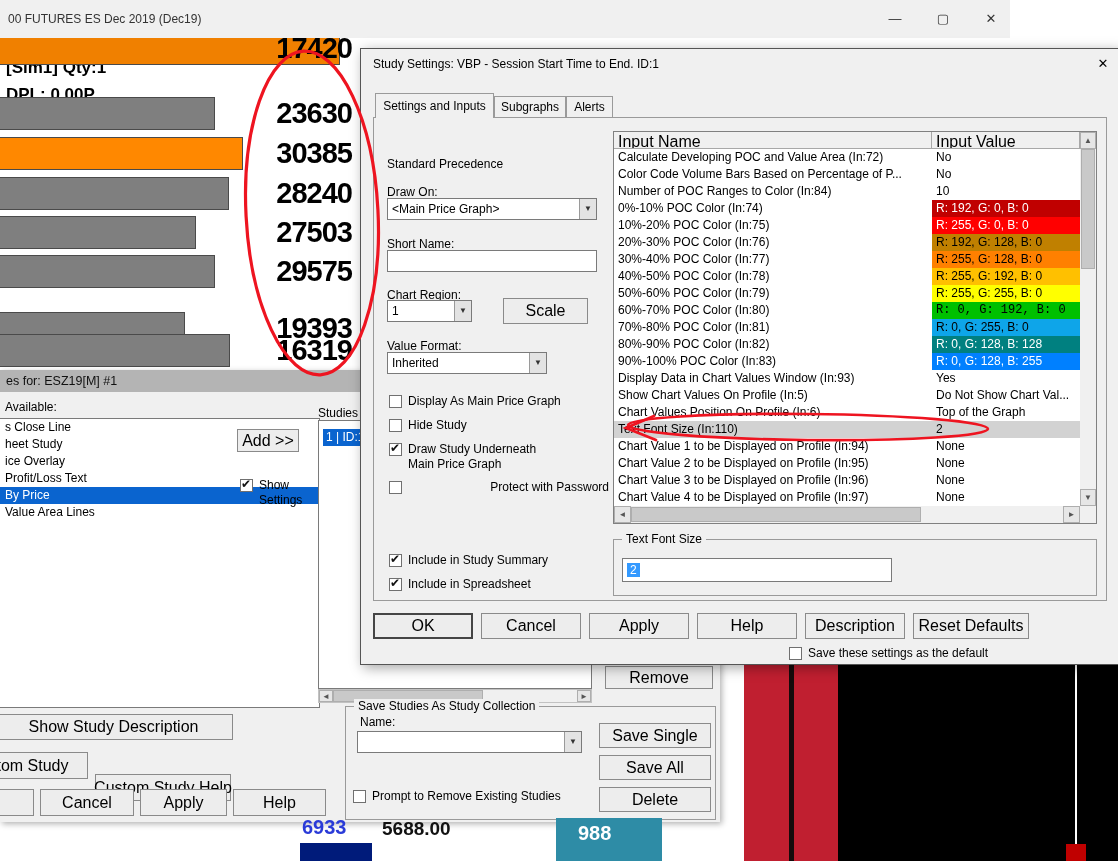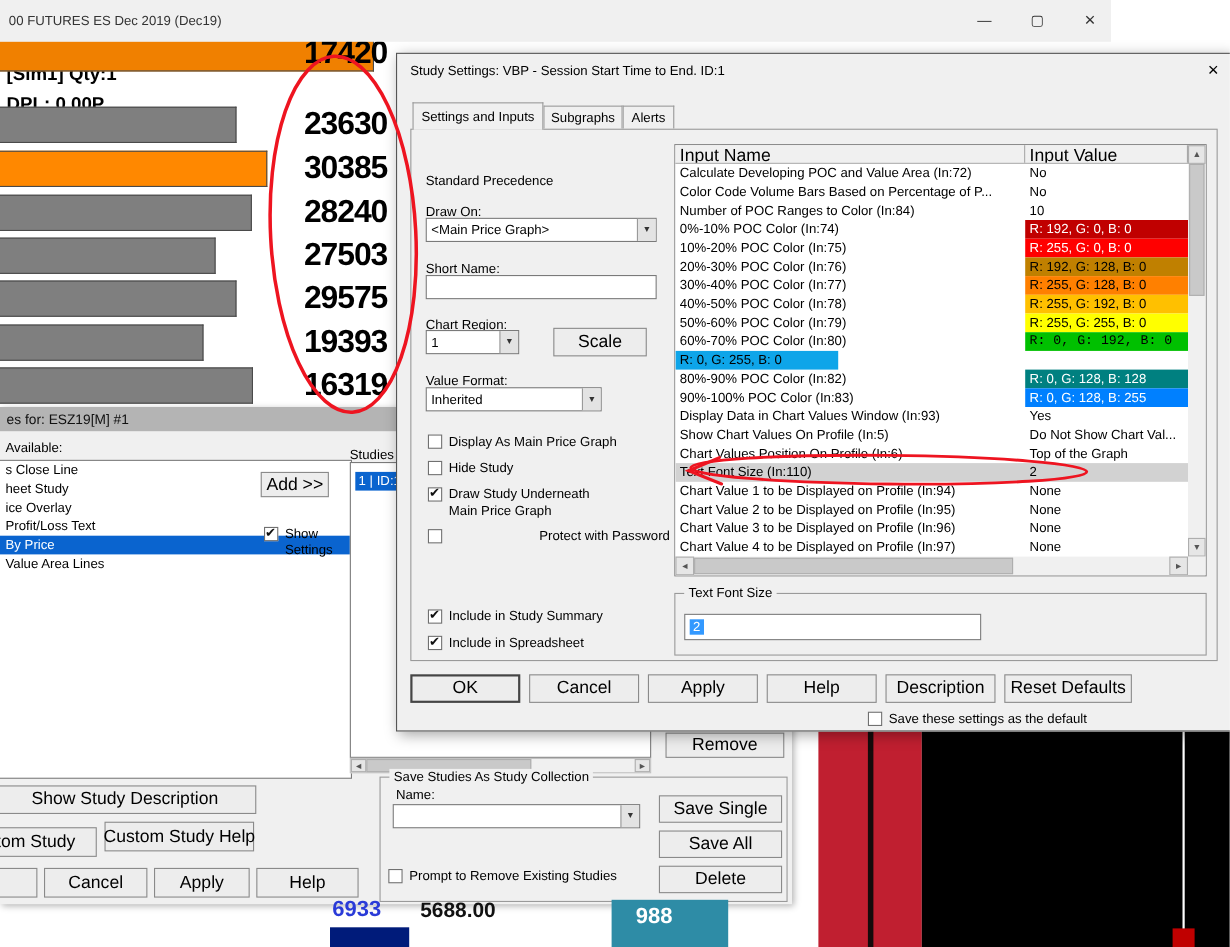--- a/index.html
+++ b/index.html
@@ -91,21 +91,21 @@
           <div class="vnum">28240</div>
         </div>
         <div class="bar-row" style="top: 214px;">
           <div class="vbar" style="width: 196px; background: rgb(127, 127, 127);"></div>
           <div class="vnum">27503</div>
         </div>
         <div class="bar-row" style="top: 253px;">
           <div class="vbar" style="width: 215px; background: rgb(127, 127, 127);"></div>
           <div class="vnum">29575</div>
         </div>
-        <div class="bar-row" style="top: 293px;">
+        <div class="bar-row" style="top: 310px;">
           <div class="vbar" style="width: 185px; background: rgb(127, 127, 127);"></div>
           <div class="vnum">19393</div>
         </div>
         <div class="bar-row" style="top: 332px;">
           <div class="vbar" style="width: 230px; background: rgb(127, 127, 127);"></div>
           <div class="vnum">16319</div>
         </div>
       </div>
   </div>
 
@@ -156,21 +156,21 @@
       <div class="cbwrap" style="left:7px;top:82px;width:240px">
         <span class="cbbox"></span>
         <span class="cblabel">Prompt to Remove Existing Studies</span>
       </div>
       <div class="btn" style="left:253px;top:16px;width:112px;height:25px">Save Single</div>
       <div class="btn" style="left:253px;top:48px;width:112px;height:25px">Save All</div>
       <div class="btn" style="left:253px;top:80px;width:112px;height:25px">Delete</div>
     </div>
     <div class="btn" style="left:-6px;top:344px;width:239px;height:26px">Show Study Description</div>
     <div class="btn" style="left:-40px;top:382px;width:128px;height:27px">ustom Study</div>
-    <div class="btn" style="left:95px;top:377px;width:136px;height:27px">Custom Study Help</div>
+    <div class="btn" style="left:95px;top:404px;width:136px;height:27px">Custom Study Help</div>
     <div class="btn" style="left:-40px;top:419px;width:74px;height:27px"></div>
     <div class="btn" style="left:40px;top:419px;width:94px;height:27px">Cancel</div>
     <div class="btn" style="left:140px;top:419px;width:87px;height:27px">Apply</div>
     <div class="btn" style="left:233px;top:419px;width:93px;height:27px">Help</div>
   </div>
 
   <div class="frag" style="left:744px;top:665px;width:94px;height:196px;background:#c01f30">
     <div class="abs" style="left:45px;top:0;width:5px;height:100%;background:#150b0b"></div>
   </div>
   <div class="frag" style="left:838px;top:665px;width:280px;height:196px;background:#000">
@@ -252,20 +252,21 @@
           </div>
           <div class="trow">
             <div class="tname">50%-60% POC Color  (In:79)</div>
             <div class="tval" style="background: rgb(255, 255, 0); color: rgb(0, 0, 0);">R: 255, G: 255, B: 0</div>
           </div>
           <div class="trow">
             <div class="tname">60%-70% POC Color  (In:80)</div>
             <div class="tval" style="background: rgb(0, 192, 0); color: rgb(0, 0, 0); font-family: Liberation Mono, monospace;">R: 0, G: 192, B: 0</div>
           </div>
           <div class="trow">
+            <div class="tname">70%-80% POC Color  (In:81)</div>
             <div class="tval" style="background: #0ea5e9; color: rgb(0, 0, 0);">R: 0, G: 255, B: 0</div>
           </div>
           <div class="trow">
             <div class="tname">80%-90% POC Color  (In:82)</div>
             <div class="tval" style="background: rgb(0, 128, 128); color: rgb(255, 255, 255);">R: 0, G: 128, B: 128</div>
           </div>
           <div class="trow">
             <div class="tname">90%-100% POC Color  (In:83)</div>
             <div class="tval" style="background: rgb(0, 128, 255); color: rgb(255, 255, 255);">R: 0, G: 128, B: 255</div>
           </div>

